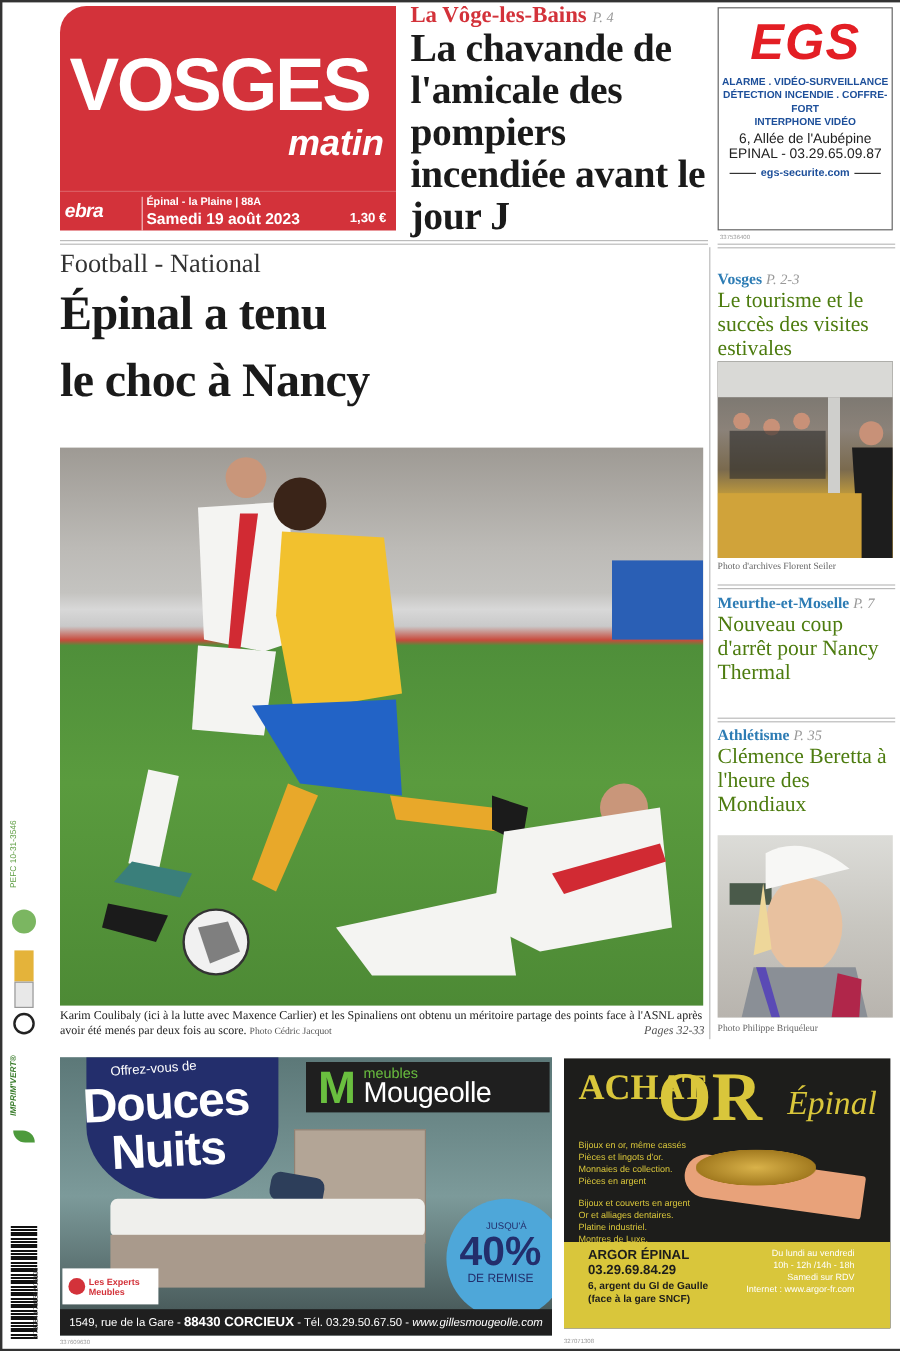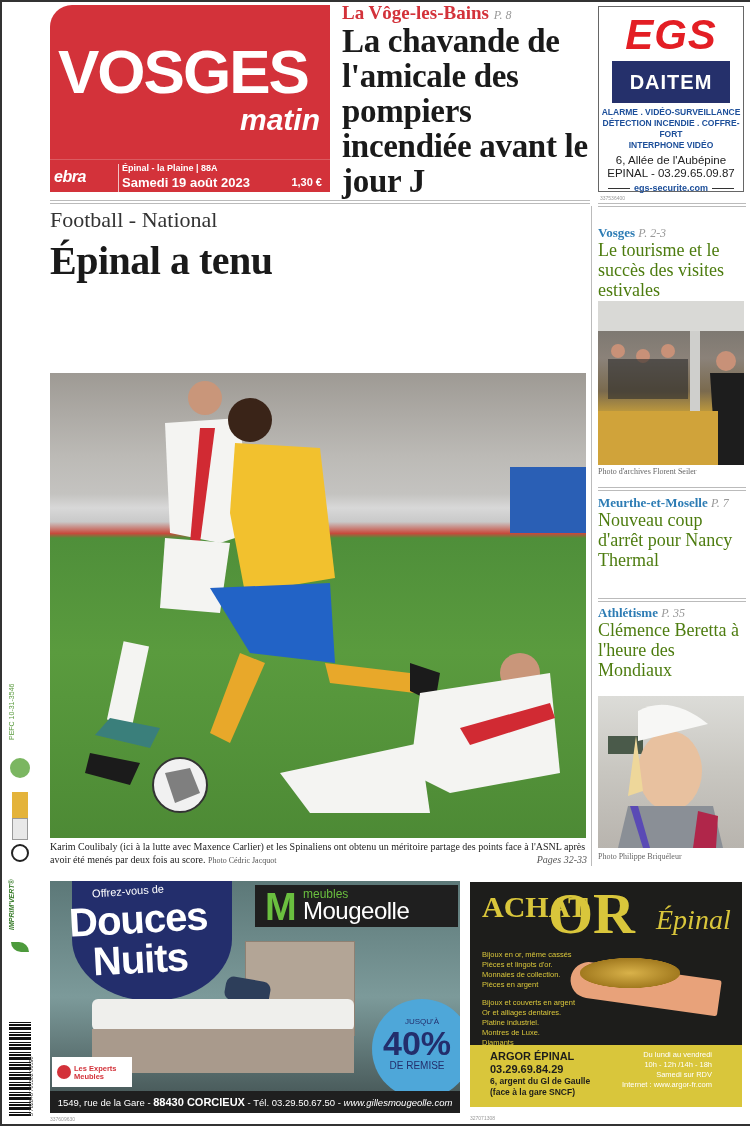--- a/index.html
+++ b/index.html
@@ -89,21 +89,21 @@
   .ad-meubles .footer i { font-style: italic; }
 
   .ad-or { position: absolute; left: 470px; top: 882px; width: 272px; height: 225px; background: #1d1d1b; font-family: "Liberation Sans", "DejaVu Sans", sans-serif; overflow: hidden; }
   .ad-or .achat { position: absolute; left: 12px; top: 8px; font-family: "Liberation Serif", serif; font-weight: bold; font-size: 30px; color: #d9c63b; }
   .ad-or .or { position: absolute; left: 78px; top: 2px; font-family: "Liberation Serif", serif; font-weight: bold; font-size: 58px; color: #d9c63b; line-height: 60px; }
   .ad-or .epinal { position: absolute; left: 186px; top: 22px; font-family: "Liberation Serif", serif; font-style: italic; font-size: 28px; color: #d9c63b; }
   .ad-or .list { position: absolute; left: 12px; top: 68px; font-size: 7.5px; color: #d9c63b; line-height: 10px; }
   .ad-or .list .gap { height: 8px; }
   .ad-or .hand { position: absolute; left: 100px; top: 88px; width: 150px; height: 36px; background: #e8a27a; border-radius: 30px 4px 4px 30px; transform: rotate(8deg); }
   .ad-or .gold { position: absolute; left: 110px; top: 76px; width: 100px; height: 30px; background: radial-gradient(ellipse at center, #d9b24a 0%, #a27a1f 70%, transparent 72%); }
-  .ad-or .box { position: absolute; left: 0; right: 0; bottom: 0; height: 62px; background: #d9c63b; }
+  .ad-or .box { position: absolute; left: 0; right: 0; bottom: 0; height: 72px; background: #d9c63b; }
   .ad-or .box .name { position: absolute; left: 20px; top: 5px; font-weight: bold; font-size: 11px; color: #1d1d1b; line-height: 13px; }
   .ad-or .box .hours { position: absolute; right: 30px; top: 5px; font-size: 7.5px; color: #fff; text-align: right; line-height: 10px; }
 </style>
 </head>
 <body>
 
 <div class="frame"></div>
 
 <div class="masthead">
   <div class="brand">VOSGES</div>
@@ -113,47 +113,47 @@
     <div class="divider"></div>
     <div class="edition">Épinal - la Plaine | 88A</div>
     <div class="date">Samedi 19 août 2023</div>
     <div class="price">1,30 €</div>
   </div>
 </div>
 
 <div class="top-story">
   <div class="kicker-red">
     <span>La Vôge-les-Bains</span>
-    <span class="kicker-page">P. 8</span>
+    <span class="kicker-page">P. 4</span>
   </div>
   <div class="headline">La chavande de l'amicale des pompiers incendiée avant le jour J</div>
 </div>
 
 <div class="ad-egs">
   <div class="egs-logo">EGS</div>
-  <div class="daitem">DAITEM</div>
   <div class="services">
     <div>ALARME . VIDÉO-SURVEILLANCE</div>
     <div>DÉTECTION INCENDIE . COFFRE-FORT</div>
     <div>INTERPHONE VIDÉO</div>
   </div>
   <div class="addr">
     <div>6, Allée de l'Aubépine</div>
     <div>EPINAL - 03.29.65.09.87</div>
   </div>
   <div class="site">egs-securite.com</div>
 </div>
 <div class="ad-code" style="left:600px;top:195px;">337536400</div>
 
 <div class="rule-double" style="left:50px;top:200px;width:540px;"></div>
 <div class="rule-double" style="left:598px;top:203px;width:148px;"></div>
 
 <div class="lead-kicker">Football - National</div>
 <div class="lead-headline">
   <div>Épinal a tenu</div>
+  <div>le choc à Nancy</div>
 </div>
 
 <div class="lead-photo" title="Football players in action: Épinal player in yellow and blue, Nancy players in white and red">
   <div class="pano"></div>
 
   <svg width="536" height="465" viewBox="0 0 536 465" style="position:absolute;left:0;top:0;">
 
     <circle cx="155" cy="25" r="17" fill="#c9967a"></circle>
     <path d="M115 50 L190 45 L200 160 L170 170 L120 160 Z" fill="#f4f4f2"></path>
     <path d="M150 55 L165 55 L150 170 L140 170 Z" fill="#d12a33"></path>

